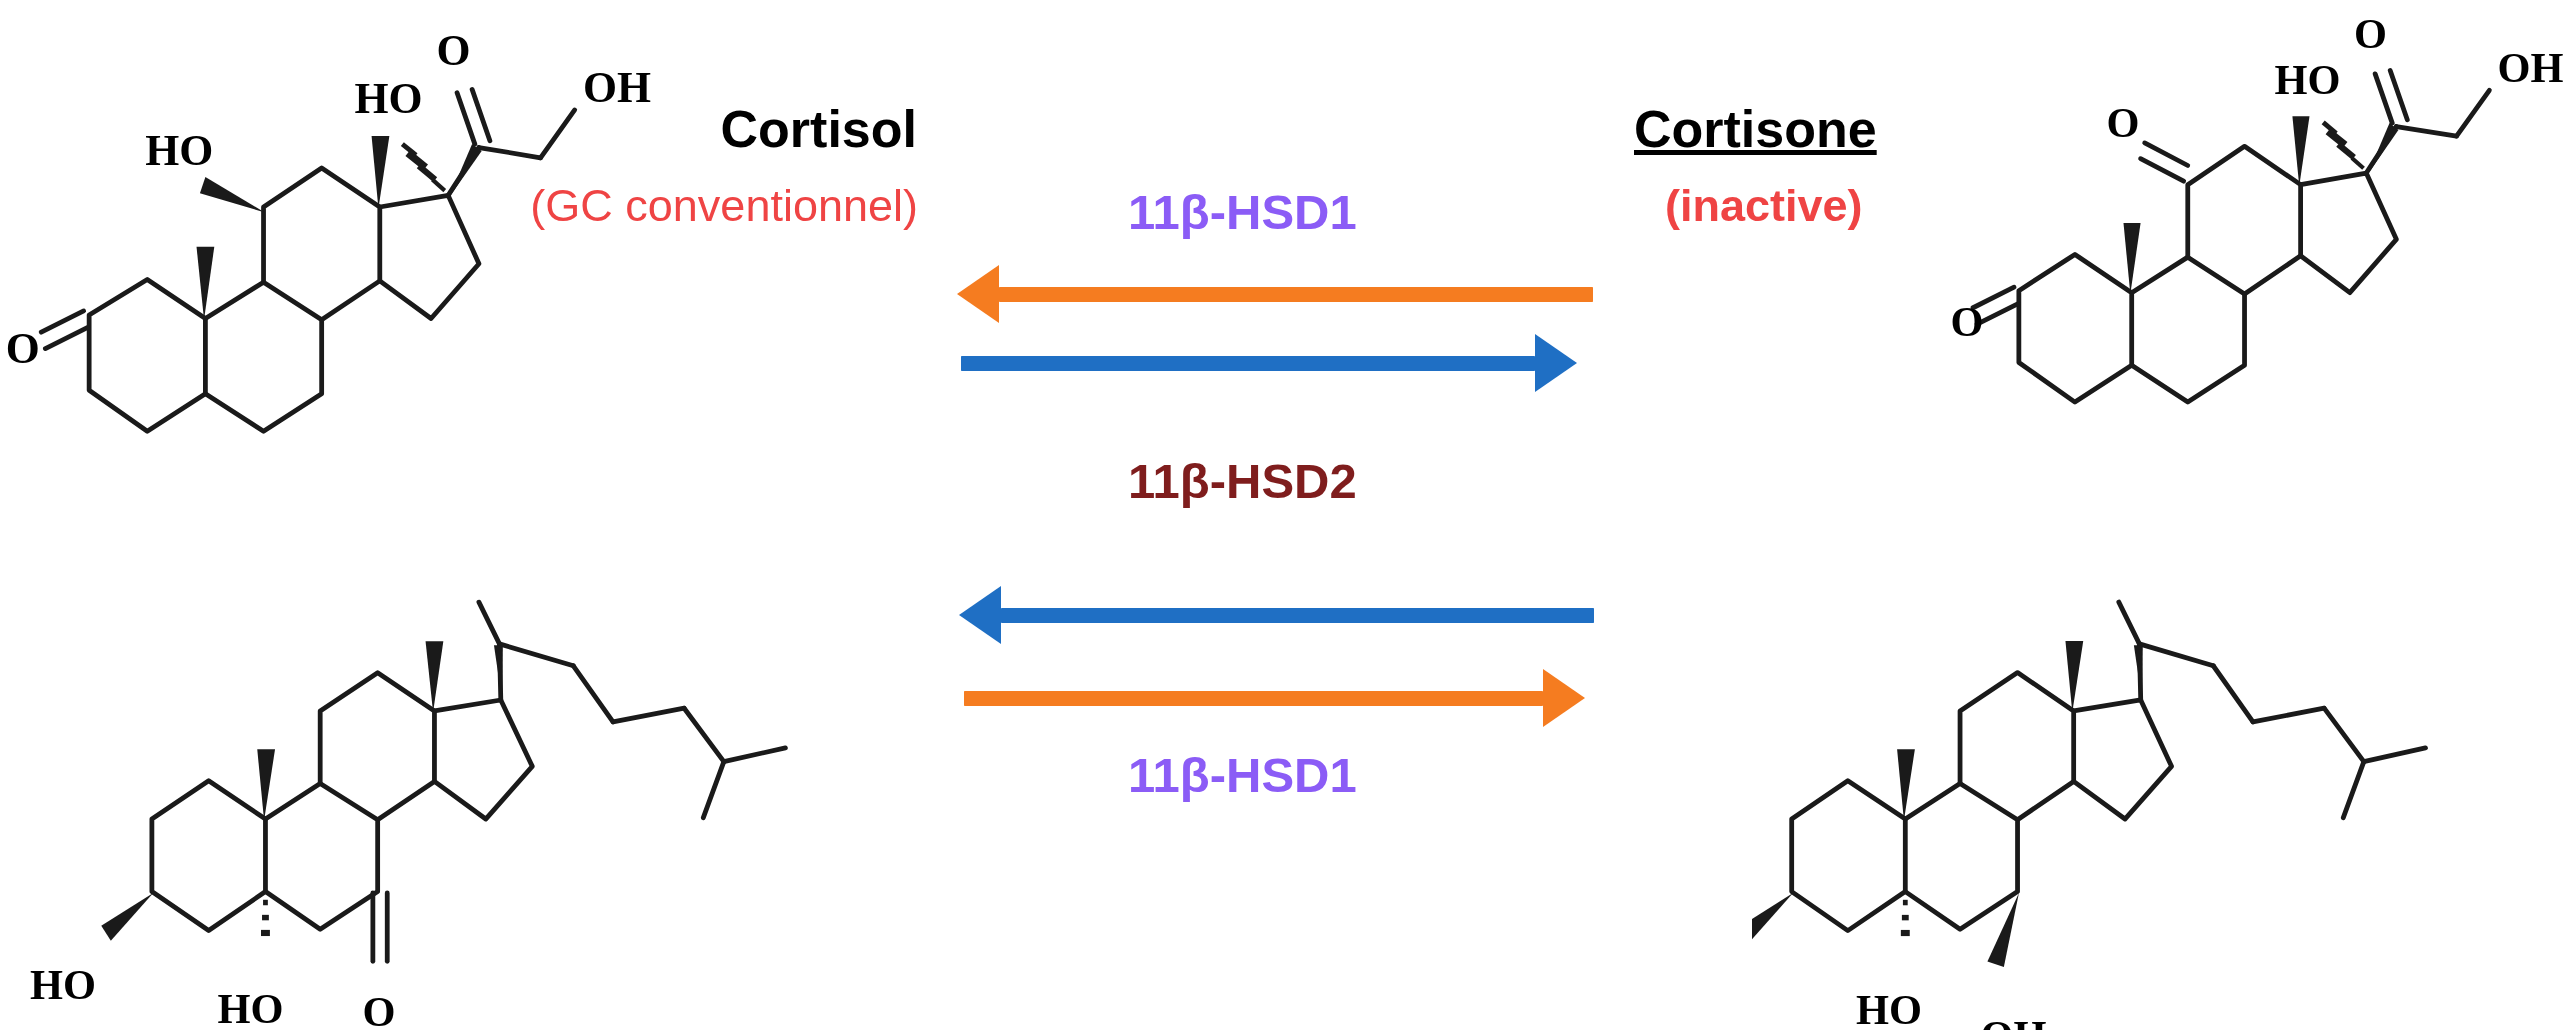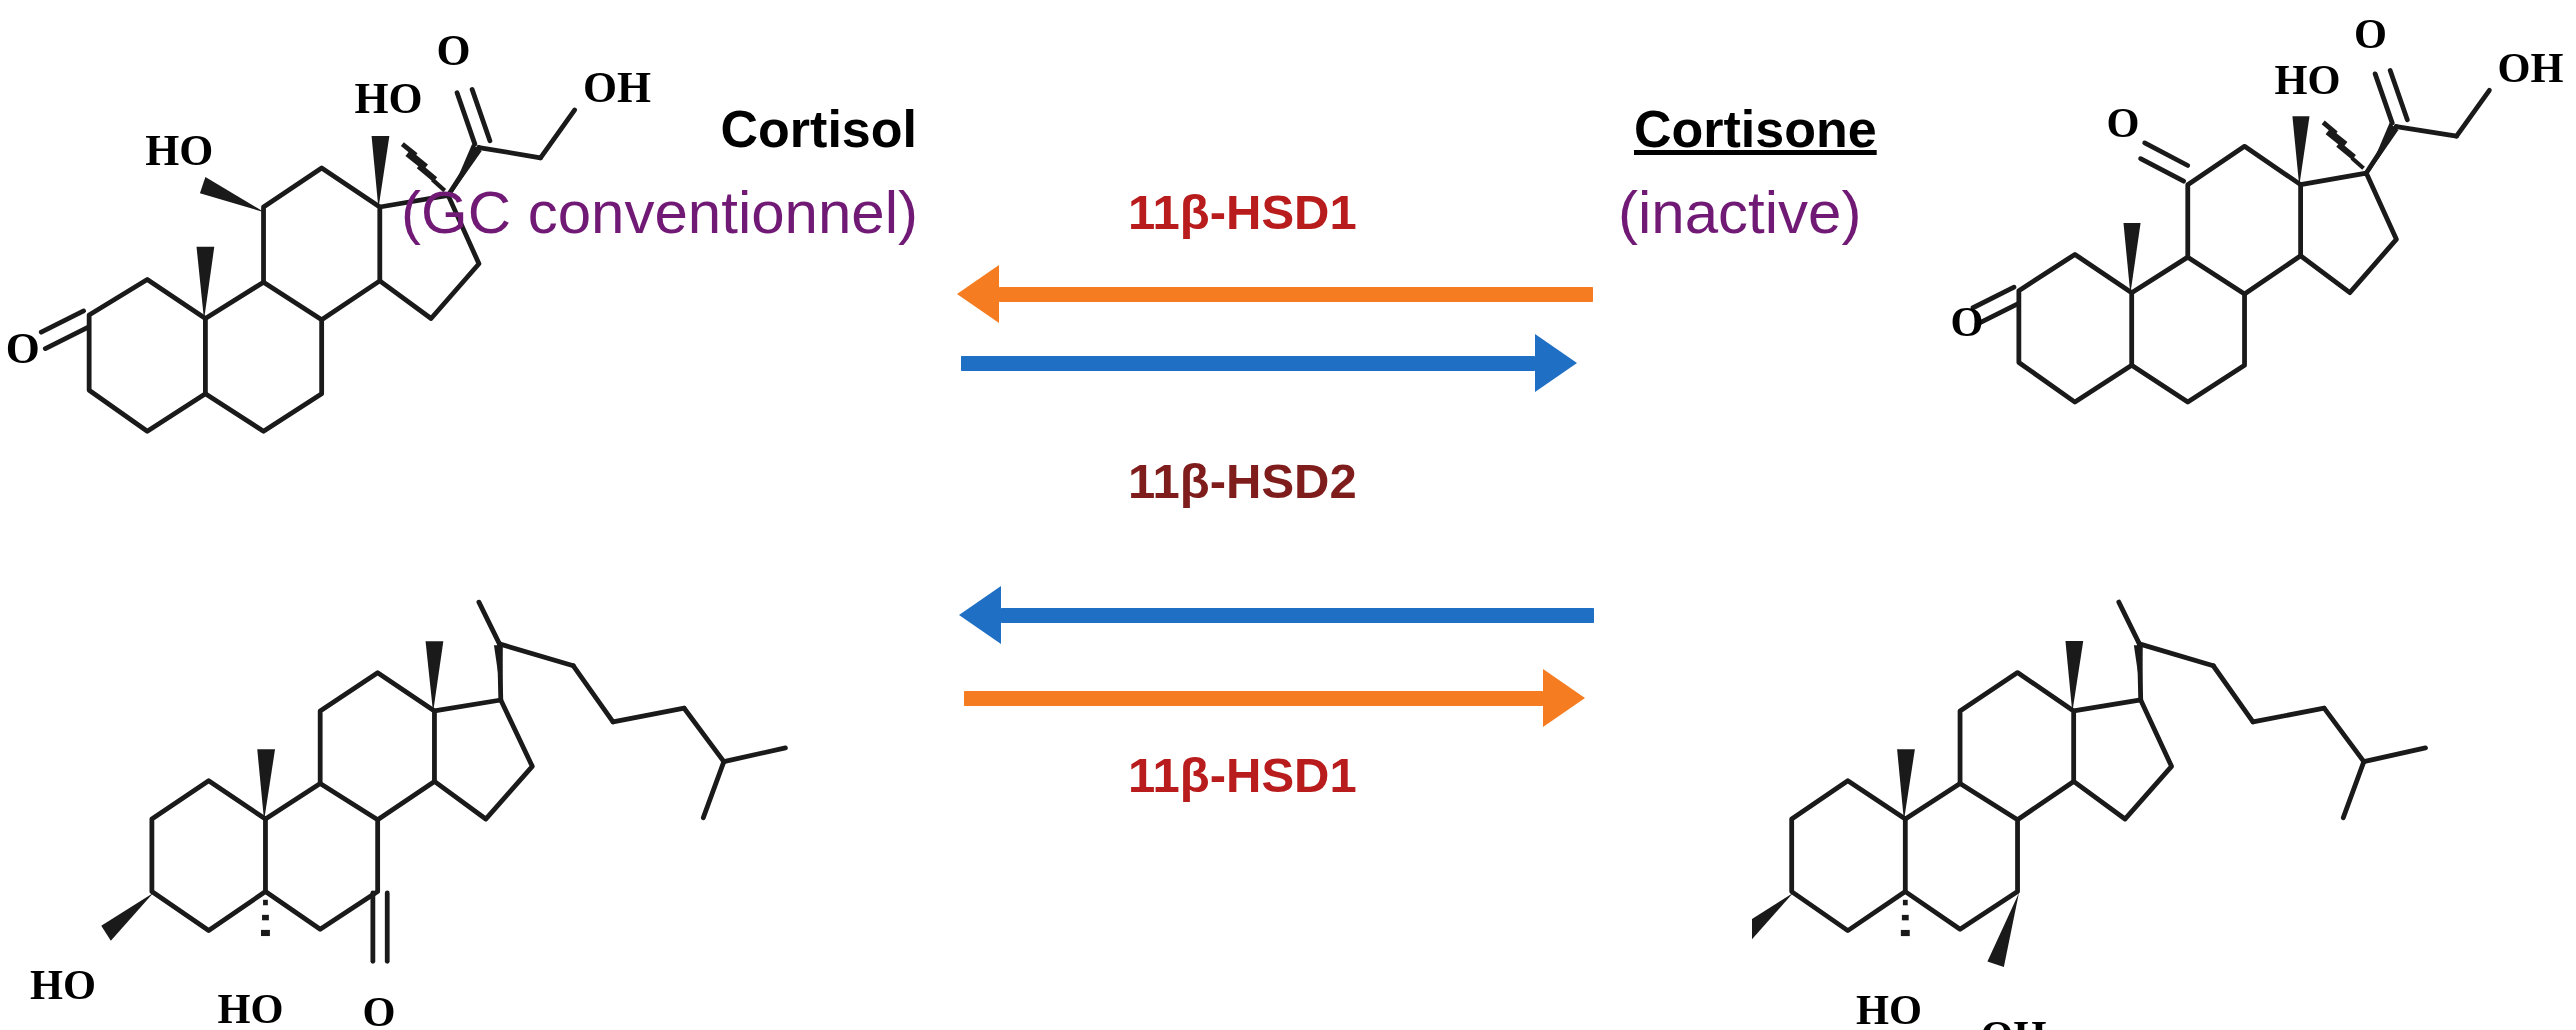--- a/index.html
+++ b/index.html
@@ -24,29 +24,29 @@
     position: absolute;
     white-space: nowrap;
     line-height: 1;
   }
   .compound-name {
     font-size: 52px;
     font-weight: bold;
     color: #000000;
   }
   .compound-sub {
-    font-size: 60px;
+    font-size: 45px;
     font-weight: normal;
-    color: #701a75;
+    color: #ef4444;
   }
   .enzyme {
     font-size: 49px;
     font-weight: bold;
   }
-  .enzyme.orange { color: #b91c1c; }
+  .enzyme.orange { color: #8b5cf6; }
   .enzyme.blue   { color: #7f1d1d; }
 
   .right-align { text-align: right; }
 
   
   .arrow {
     position: absolute;
     height: 0;
   }
   .arrow .shaft {
@@ -273,21 +273,21 @@
       <text class="atom" x="334" y="690" font-size="62">OH</text>
     </svg>
   </div>
 
   <div class="label compound-name right-align" style="left:534px; top:103px; width:383px;">Cortisol</div>
 
   <div class="label compound-sub right-align" style="left:329px; top:183px; width:589px;">(GC conventionnel)</div>
 
   <div class="label compound-name" style="left:1634px; top:103px;text-decoration:underline;">Cortisone</div>
 
-  <div class="label compound-sub" style="left:1618px; top:183px;">(inactive)</div>
+  <div class="label compound-sub" style="left:1665px; top:183px;font-weight:bold;">(inactive)</div>
 
 
 
   <div class="label enzyme orange" style="left:1128px; top:188px;">11β-HSD1</div>
 
   <div class="label enzyme blue" style="left:1128px; top:457px;">11β-HSD2</div>
 
   <div class="label enzyme orange" style="left:1128px; top:751px;">11β-HSD1</div>
 
   <div class="arrow orange left" style="left:957px; top:287px; width:636px;">

